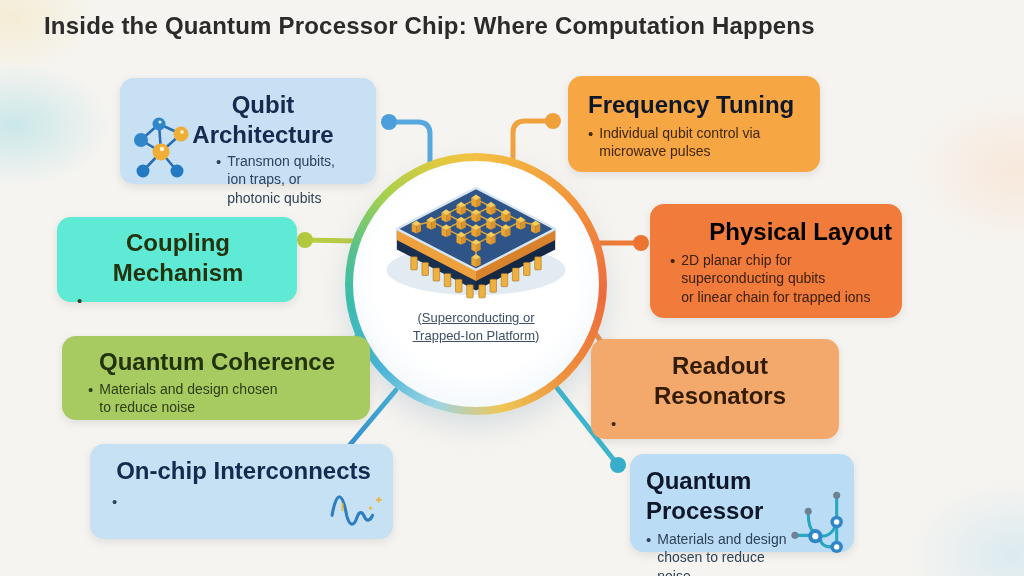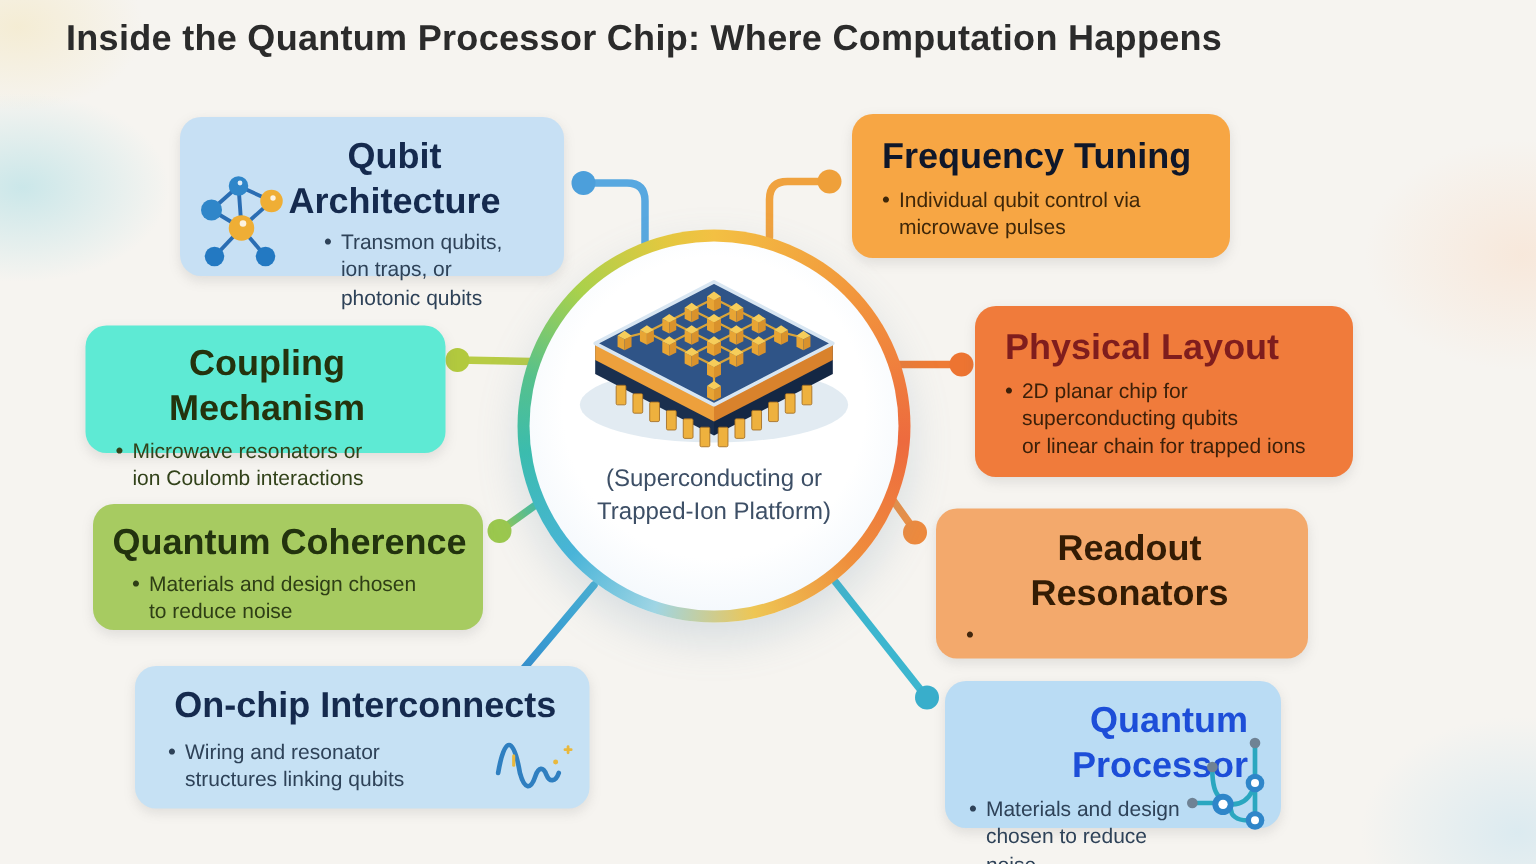--- a/index.html
+++ b/index.html
@@ -31,58 +31,58 @@
 
   #box-freq{left:568px;top:76px;width:252px;height:96px;background:#f7a644;padding:14px 16px 8px 20px;box-sizing:border-box;}
   #box-freq h2{color:#0f172a;}
   #box-freq .content{margin-top:4px;color:#3f2709;}
 
   #box-coupling{left:57px;top:217px;width:240px;height:85px;background:#5eead4;padding:11px 10px 8px 12px;box-sizing:border-box;}
   #box-coupling h2{color:#24330d;text-align:center;}
   #box-coupling .content{margin-top:3px;color:#32421a;margin-left:8px;}
 
   #box-layout{left:650px;top:204px;width:252px;height:114px;background:#f07b3b;padding:13px 10px 8px 20px;box-sizing:border-box;}
-  #box-layout h2{color:#7f1d1d;}
+  #box-layout h2{color:#000000;text-align:right;}
   #box-layout .content{margin-top:4px;color:#3c2009;}
 
-  #box-coherence{left:62px;top:336px;width:260px;height:84px;background:#a7cb61;padding:11px 10px 8px 12px;box-sizing:border-box;}
+  #box-coherence{left:62px;top:336px;width:308px;height:84px;background:#a7cb61;padding:11px 10px 8px 12px;box-sizing:border-box;}
   #box-coherence h2{color:#22330e;text-align:center;}
   #box-coherence .content{margin-top:3px;color:#2e3e15;margin-left:14px;}
 
-  #box-readout{left:624px;top:339px;width:248px;height:100px;background:#f3a96c;padding:12px 10px 4px 20px;box-sizing:border-box;}
+  #box-readout{left:591px;top:339px;width:248px;height:100px;background:#f3a96c;padding:12px 10px 4px 20px;box-sizing:border-box;}
   #box-readout h2{color:#331c04;text-align:center;}
   #box-readout .content{margin-top:3px;color:#42270e;}
 
   #box-interconnects{left:90px;top:444px;width:303px;height:95px;background:#c6e1f4;padding:12px 10px 8px 14px;box-sizing:border-box;}
   #box-interconnects h2{color:#152a4e;text-align:center;}
   #box-interconnects .content{margin-top:6px;color:#2e4258;margin-left:8px;max-width:180px;}
   #box-interconnects .icon{position:absolute;right:6px;bottom:10px;width:58px;height:46px;}
 
   #box-qproc{left:630px;top:454px;width:224px;height:98px;background:#badcf4;padding:12px 8px 8px 16px;box-sizing:border-box;}
-  #box-qproc h2{color:#1d4ed8;text-align:right;padding-right:14px;}
+  #box-qproc h2{color:#0f172a;text-align:left;padding-right:14px;}
   #box-qproc .content{margin-top:4px;color:#2e4258;max-width:148px;}
   #box-qproc .icon{position:absolute;right:4px;top:36px;width:64px;height:64px;}
 
   
   .center-circle{
     position:absolute;left:345px;top:153px;width:262px;height:262px;border-radius:50%;
     background:conic-gradient(from 0deg,
       #f3c043 0deg,#f2983c 45deg,#ed6a3e 95deg,#ef8f3c 135deg,#eec654 168deg,
       #9fd5e4 198deg,#49b4d8 228deg,#3bbcae 262deg,#56c18c 285deg,
       #a9d14b 315deg,#e3c83f 345deg,#f3c043 360deg);
     box-shadow:0 12px 28px rgba(110,145,175,.22);
   }
   .center-inner{
     position:absolute;inset:8px;border-radius:50%;
     background:radial-gradient(circle at 50% 45%, #ffffff 55%, #eef5fb 86%, #e1eef8 100%);
   }
   .chip-svg{position:absolute;left:50%;top:10px;transform:translateX(-50%);width:205px;height:140px;}
   .center-text{position:absolute;left:0;right:0;top:146px;text-align:center;}
   .center-text .ct-title{font-size:17px;font-weight:bold;color:#1c3456;}
-  .center-text .ct-sub{font-size:16px;color:#3d4f66;line-height:1.35;margin-top:2px;}
+  .center-text .ct-sub{font-size:13px;color:#3d4f66;line-height:1.35;margin-top:2px;text-decoration:underline;}
 
   .overlay{position:absolute;left:0;top:0;width:1024px;height:576px;pointer-events:none;}
 </style>
 </head>
 <body>
 
 <div class="title">Inside the Quantum Processor Chip: Where Computation Happens</div>
 
 <svg class="overlay" viewBox="0 0 1024 576">
   <defs>
@@ -264,22 +264,20 @@
     <span class="bullet">•</span>
     <span class="body-text">Individual qubit control via
 microwave pulses</span>
   </div>
 </div>
 
 <div class="box" id="box-coupling">
   <h2>Coupling Mechanism</h2>
   <div class="content bullet-row">
     <span class="bullet">•</span>
-    <span class="body-text">Microwave resonators or
-ion Coulomb interactions</span>
   </div>
 </div>
 
 <div class="box" id="box-layout">
   <h2>Physical Layout</h2>
   <div class="content bullet-row">
     <span class="bullet">•</span>
     <span class="body-text">2D planar chip for
 superconducting qubits
 or linear chain for trapped ions</span>
@@ -299,22 +297,20 @@
   <h2>Readout Resonators</h2>
   <div class="content bullet-row">
     <span class="bullet">•</span>
   </div>
 </div>
 
 <div class="box" id="box-interconnects">
   <h2>On-chip Interconnects</h2>
   <div class="content bullet-row">
     <span class="bullet">•</span>
-    <span class="body-text">Wiring and resonator
-structures linking qubits</span>
   </div>
   <span class="icon">
     <svg viewBox="0 0 56 44" width="58" height="46">
       <path d="M3,31 C7,7 13,7 17,31 C20,42 24,42 27,33 C29,27 32,27 34,32 C36,37 40,37 42,31" fill="none" stroke="#2f7fc0" stroke-width="3" stroke-linecap="round"></path>
       <path d="M13,20 L13,26" stroke="#e9b83c" stroke-width="2" stroke-linecap="round"></path>
       <path d="M46,16 L50,16 M48,14 L48,18" stroke="#e9b83c" stroke-width="1.8" stroke-linecap="round"></path>
       <circle cx="40" cy="24" r="1.6" fill="#e9b83c"></circle>
     </svg>
   </span>
 </div>

